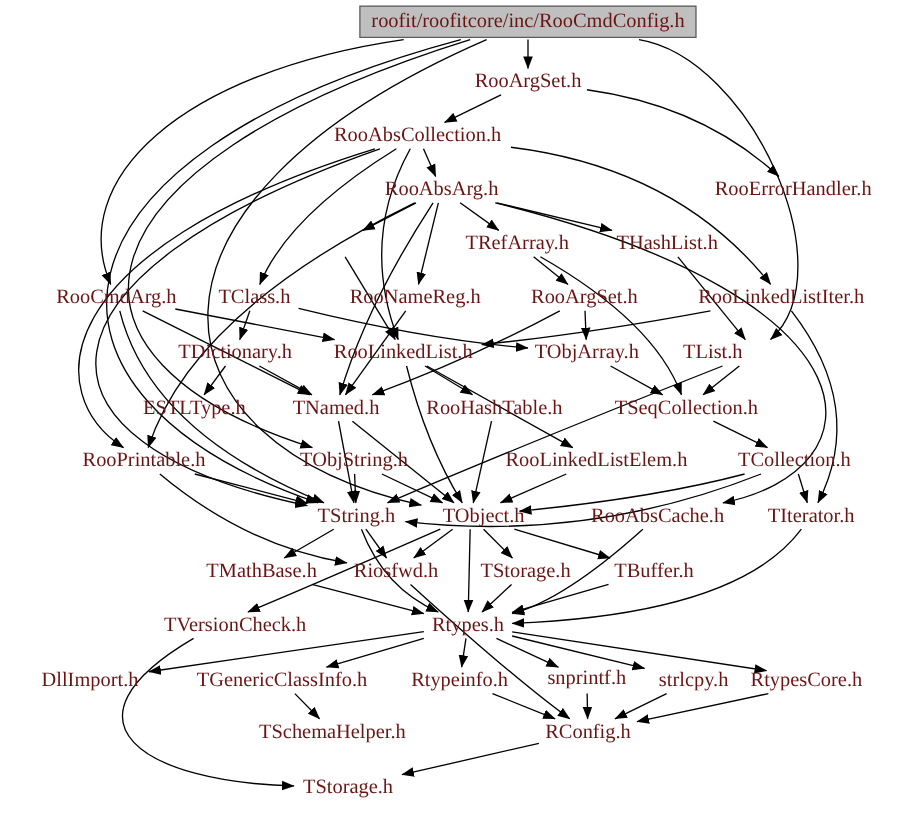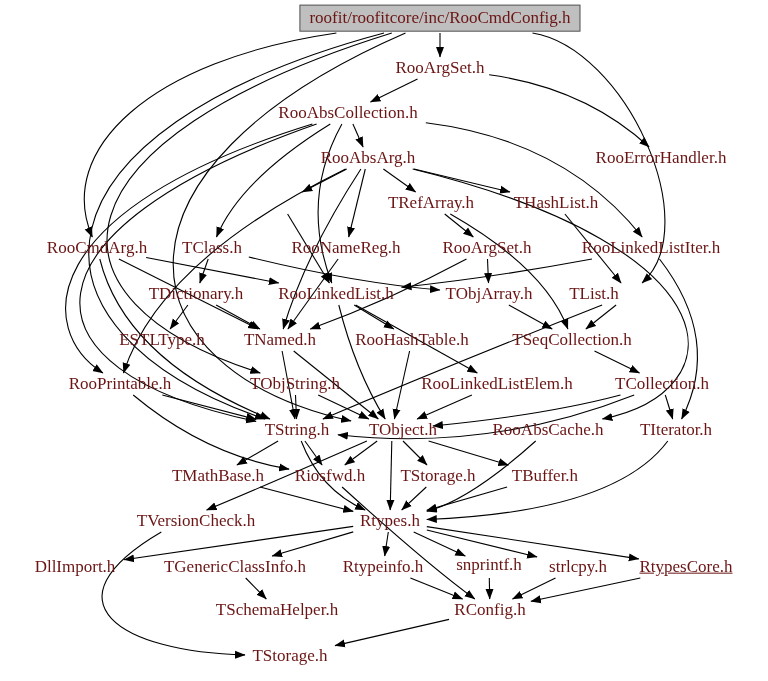--- a/index.html
+++ b/index.html
@@ -157,18 +157,18 @@
       <div class="node" style="left: 330px; top: 476px;">Riosfwd.h</div>
       <div class="node" style="left: 438px; top: 476px;">TStorage.h</div>
       <div class="node" style="left: 545px; top: 476px;">TBuffer.h</div>
       <div class="node" style="left: 180px; top: 521px; margin-left: 16px;">TVersionCheck.h</div>
       <div class="node" style="left: 390px; top: 521px;">Rtypes.h</div>
       <div class="node" style="left: 75px; top: 567px;">DllImport.h</div>
       <div class="node" style="left: 235px; top: 567px;">TGenericClassInfo.h</div>
       <div class="node" style="left: 383px; top: 567px;">Rtypeinfo.h</div>
       <div class="node" style="left: 489px; top: 565px;">snprintf.h</div>
       <div class="node" style="left: 578px; top: 567px;">strlcpy.h</div>
-      <div class="node" style="left: 686px; top: 567px; text-decoration: underline;">RtypesCore.h</div>
+      <div class="node" style="left: 672px; top: 567px;">RtypesCore.h</div>
       <div class="node" style="left: 277px; top: 610px;">TSchemaHelper.h</div>
       <div class="node" style="left: 490px; top: 610px;">RConfig.h</div>
       <div class="node" style="left: 290px; top: 656px;">TStorage.h</div>
     </div>
 </div>
 
 </body></html>

